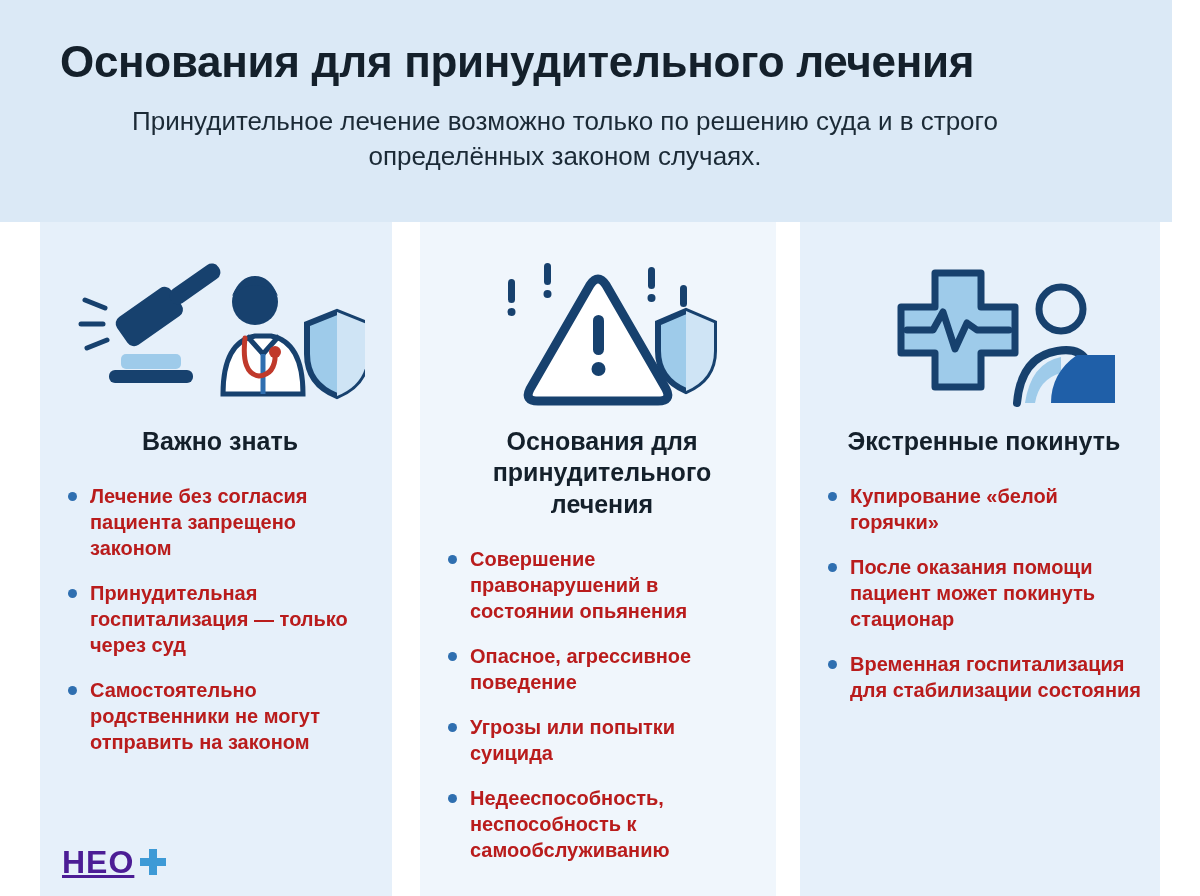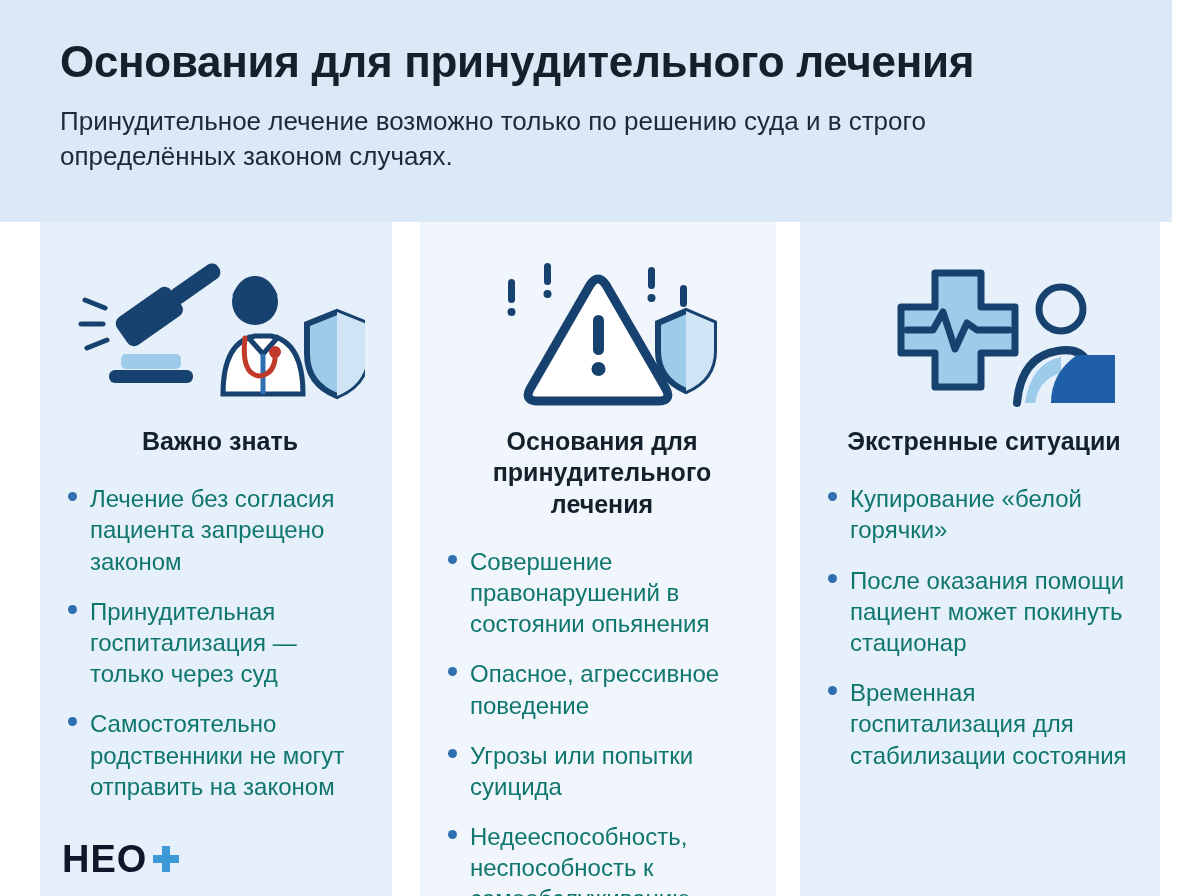--- a/index.html
+++ b/index.html
@@ -41,20 +41,21 @@
     letter-spacing: -0.3px;
     line-height: 1.1;
     margin: 0 0 18px 0;
   }
   .header-subtitle {
     font-size: 26px;
     color: #1b2a36;
     line-height: 1.35;
     margin: 0;
     max-width: 1010px;
+    text-align: center;
   }
 
   
   .columns {
     position: absolute;
     left: 0;
     top: 222px;
     width: 1200px;
     height: 674px;
     background: #ffffff;
@@ -89,23 +90,24 @@
 
   ul.bullets {
     list-style: none;
     margin: 0;
     padding: 0;
   }
   ul.bullets li {
     position: relative;
     padding-left: 24px;
     margin-bottom: 19px;
-    font-size: 24px;
+    font-size: 20px;
     line-height: 1.3;
-    color: #0f766e;
+    color: #b91c1c;
+    font-weight: bold;
   }
   ul.bullets li::before {
     content: "";
     position: absolute;
     left: 2px;
     top: 9px;
     width: 9px;
     height: 9px;
     border-radius: 50%;
     background: #2f6fb0;
@@ -134,25 +136,26 @@
   
   .logo {
     position: absolute;
     left: 62px;
     bottom: 18px;
     display: flex;
     align-items: center;
     gap: 2px;
   }
   .logo-text {
-    font-size: 38px;
-    font-weight: bold;
-    color: #0f172a;
+    font-size: 32px;
+    font-weight: bold;
+    color: #4c1d95;
     letter-spacing: 1px;
     line-height: 1;
+    text-decoration: underline;
   }
   .logo-plus {
     position: relative;
     width: 26px;
     height: 26px;
     margin-left: 4px;
   }
   .logo-plus::before,
   .logo-plus::after {
     content: "";
@@ -257,21 +260,21 @@
           <path d="M86 16 h46 v34 h34 v46 h-34 v34 h-46 v-34 h-34 v-46 h34z" fill="#9ecbea" stroke="#17416e" stroke-width="7" stroke-linejoin="round"></path>
           <polyline points="58,73 84,73 94,55 106,92 118,66 128,73 160,73" fill="none" stroke="#17416e" stroke-width="7" stroke-linecap="round" stroke-linejoin="round"></polyline>
 
           <circle cx="212" cy="52" r="22" fill="none" stroke="#17416e" stroke-width="7"></circle>
           <path d="M168 146 q4 -46 40 -52 q22 -4 30 10" fill="none" stroke="#17416e" stroke-width="8" stroke-linecap="round"></path>
           <path d="M176 146 q6 -40 36 -46 l0 16 q-22 6 -26 30z" fill="#9ecbea"></path>
 
           <path d="M228 98 h38 v48 h-64 q0 -30 26 -48z" fill="#1f5fa8"></path>
         </svg>
       </div>
-      <div class="col-title">Экстренные ситуации</div>
+      <div class="col-title">Экстренные покинуть</div>
       <ul class="bullets">
         <li>Купирование «белой горячки»</li>
         <li>После оказания помощи пациент может покинуть стационар</li>
         <li>Временная госпитализация для стабилизации состояния</li>
       </ul>
     </div>
 
   </div>
 
   <div class="logo">

